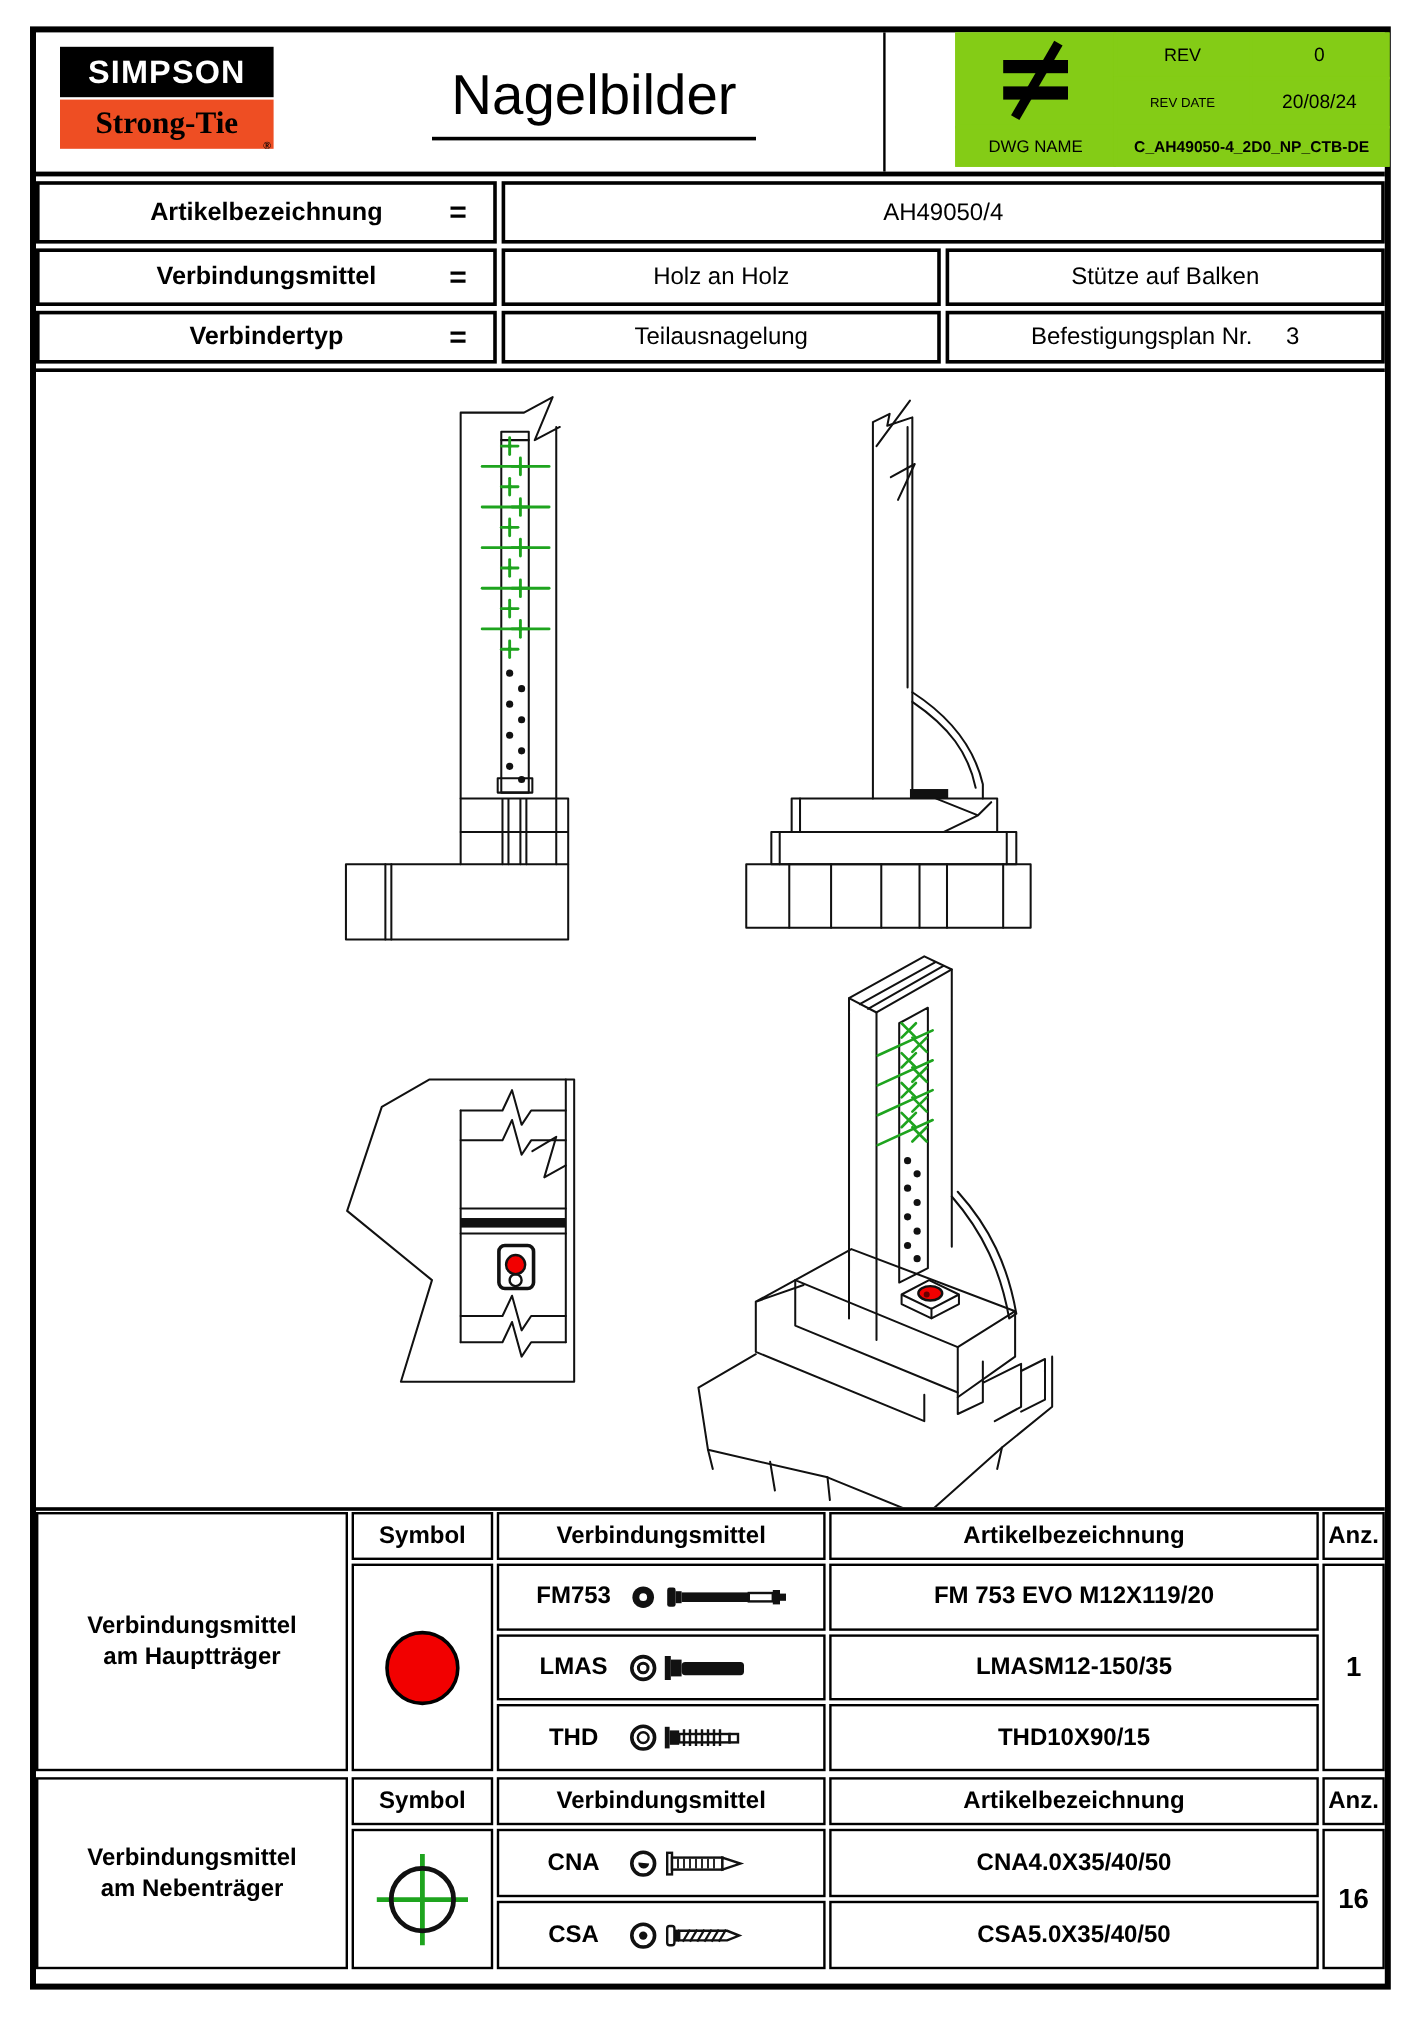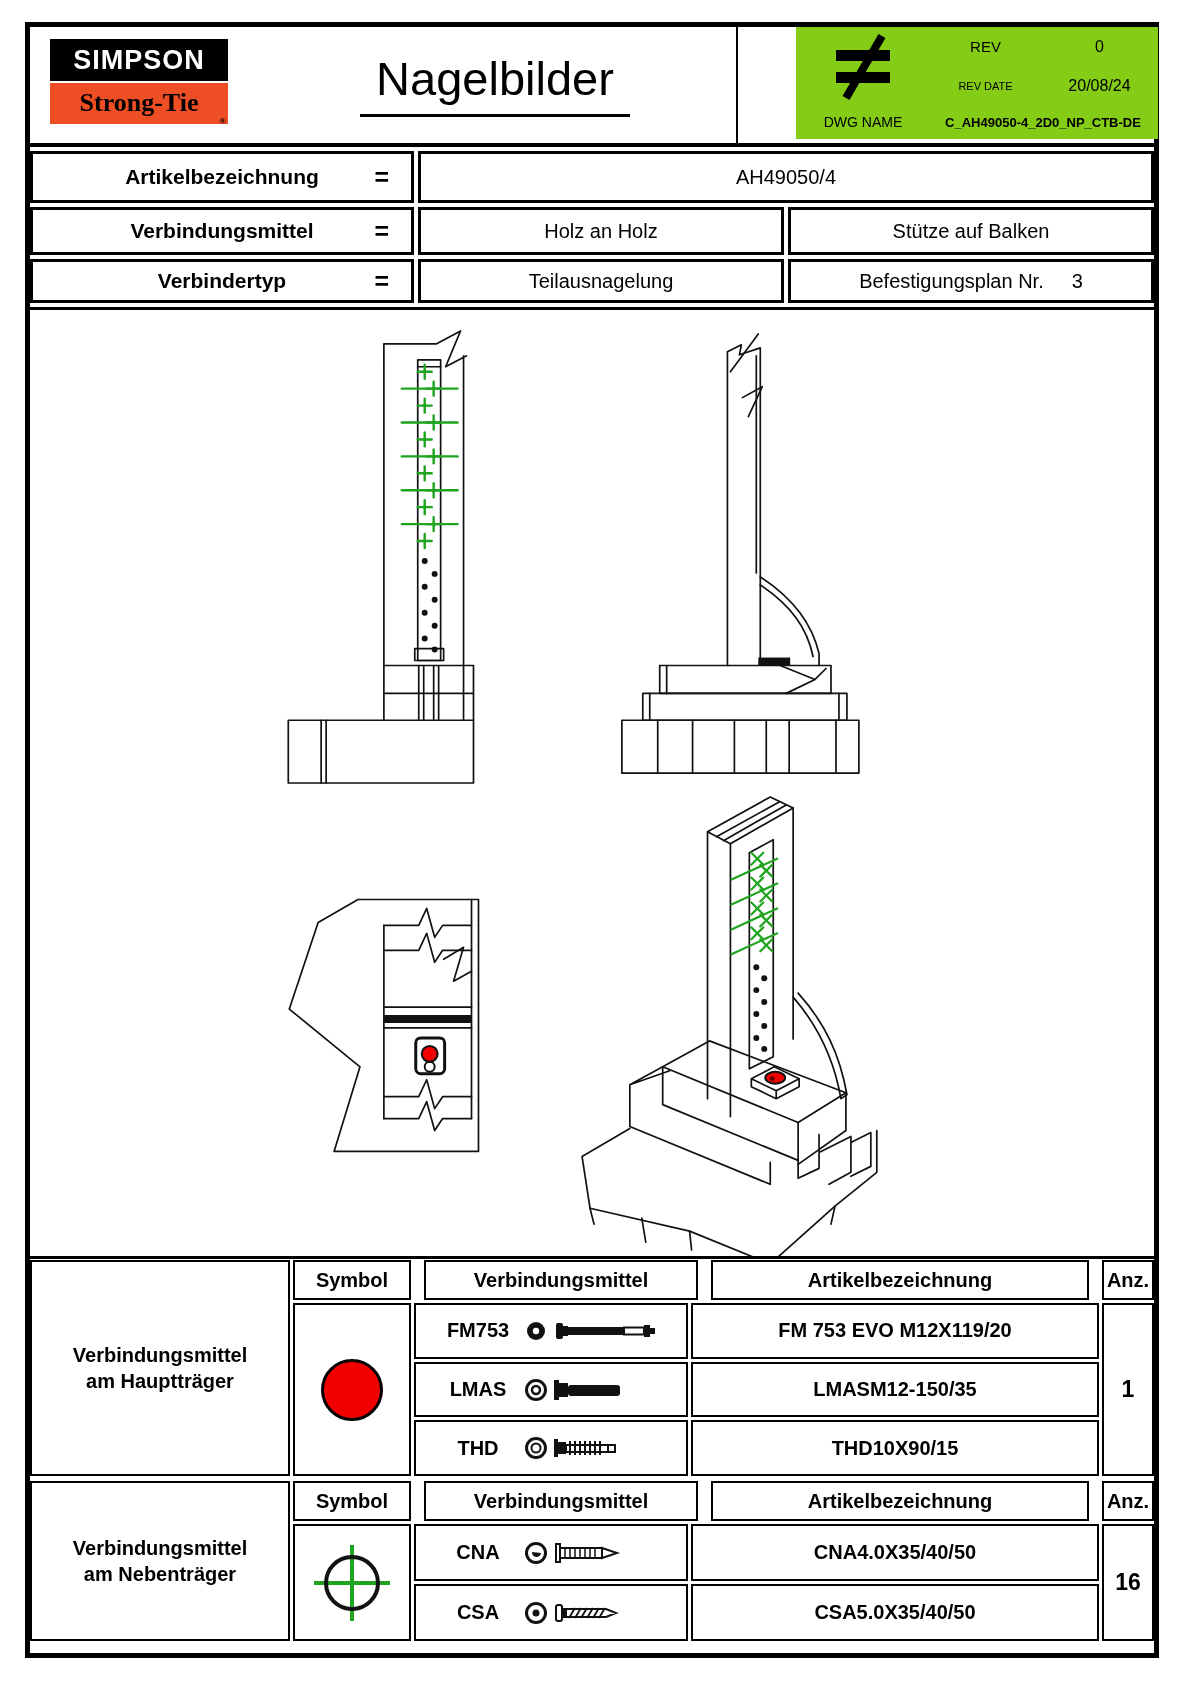--- a/index.html
+++ b/index.html
@@ -42,21 +42,21 @@
         box-sizing:border-box;position:relative;background:#fff;}
   .draw svg{position:absolute;left:0;top:0;}
   
   .ftab{display:flex;gap:3px;flex:none;}
   .t1{height:216px;margin-top:1px;} .t2{height:160px;margin-top:5px;}
   .ftab .cell{box-sizing:border-box;border:2.5px solid #000;background:#fff;display:flex;
               align-items:center;justify-content:center;}
   .gray{background:#cacaca;}
   .glabel{width:260px;flex:none;flex-direction:column;font-weight:bold;font-size:20px;line-height:26px;}
   .tright{flex:1;display:flex;flex-direction:column;gap:3px;}
-  .thead{display:flex;gap:13px;height:40px;flex:none;font-weight:bold;font-size:20px;}
+  .thead{display:flex;gap:3px;height:40px;flex:none;font-weight:bold;font-size:20px;}
   .th-sym{width:118px;flex:none;} .th-vm{width:274px;flex:none;} .th-art{flex:1;} .th-anz{width:52px;flex:none;}
   .tbody{flex:1;display:flex;gap:3px;text-align:center;}
   .symcell{width:118px;flex:none;} .qtycell{width:52px;flex:none;font-weight:bold;font-size:23px;}
   .rows{flex:1;display:flex;flex-direction:column;gap:3px;}
   .rows .rw{flex:1;display:flex;gap:3px;}
   .code{width:274px;flex:none;justify-content:flex-start;padding-left:14px;gap:10px;}
   .code .cd{font-weight:bold;font-size:20px;min-width:68px;}
   .art{flex:1;font-weight:bold;font-size:20px;}
   .redcircle{width:56px;height:56px;border-radius:50%;background:#f20000;border:3px solid #000;}
 </style>

